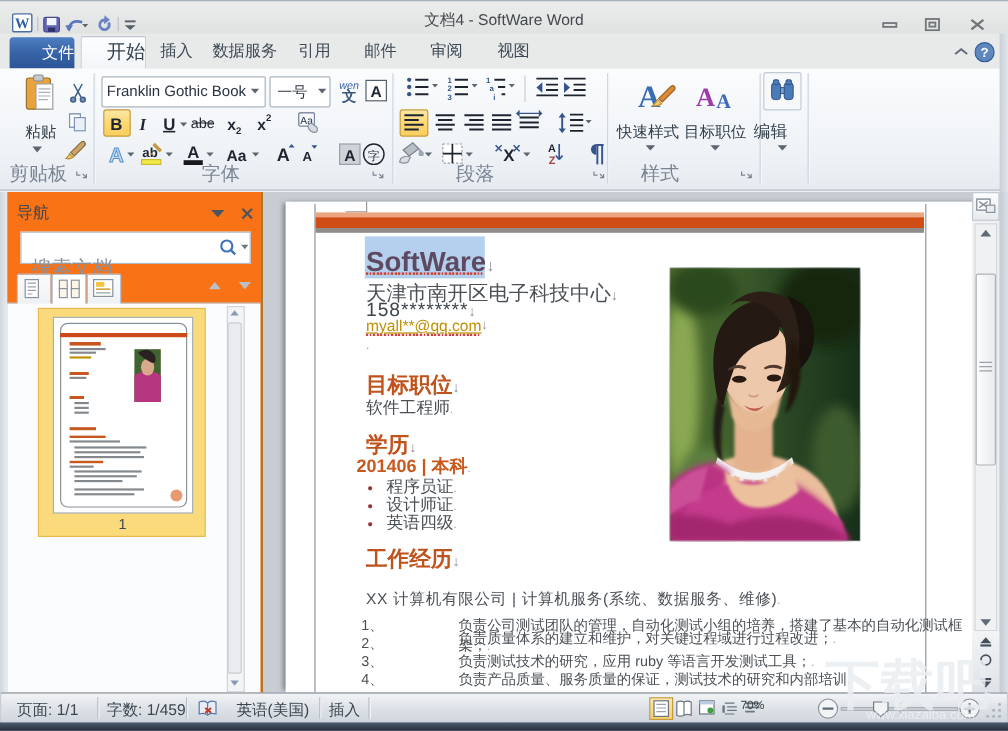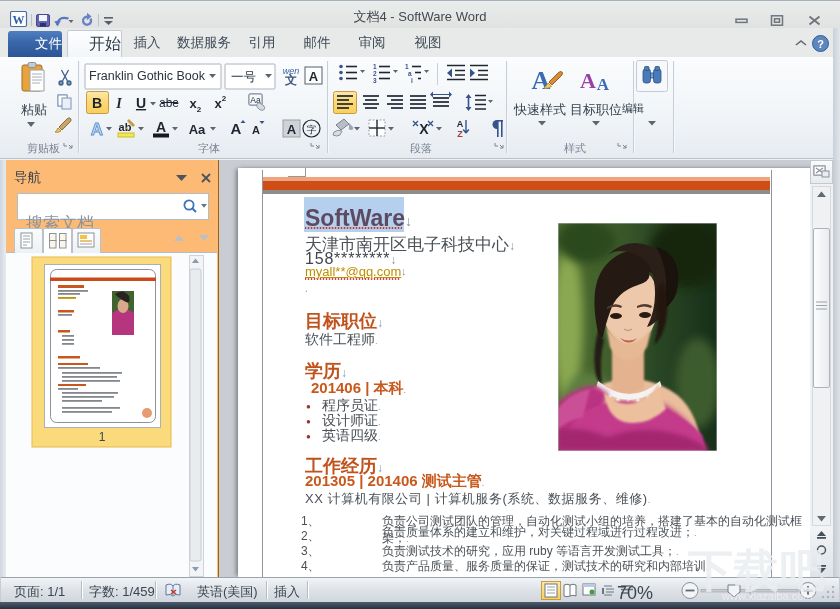--- a/index.html
+++ b/index.html
@@ -2,27 +2,27 @@
 <html><head><meta charset="utf-8"><style>
 html,body{margin:0;padding:0}
 body{width:840px;height:609px;overflow:hidden;font-family:"Liberation Sans",sans-serif}
 #win{position:relative;width:840px;height:609px;background:#c9cdd3;overflow:hidden}
 .ab{position:absolute}
 
 #titlebar{left:0;top:0;width:840px;height:28px;background:linear-gradient(#eaedec,#dfe2e1);border-top:1px solid #a8b2bb}
 #tabrow{left:0;top:28px;width:840px;height:29px;background:#e8eae9}
 #ribbon{left:0;top:57px;width:840px;height:101px;background:linear-gradient(#fafcfd 0%,#f2f5f8 55%,#e7ebf0 100%);border-bottom:1px solid #b8c0ca}
 #ribbon:after{content:"";position:absolute;left:0;bottom:-2px;width:840px;height:1px;background:#eef1f4}
-.glabel{position:absolute;bottom:2px;font-size:11px;color:#7a8493;text-align:right}
+.glabel{position:absolute;bottom:2px;font-size:16px;color:#7a8493;text-align:left}
 
 .tab{position:absolute;top:2px;height:27px;line-height:26px;text-align:center;font-size:13.5px;color:#3f4a56}
 #ftab{left:8px;top:3px;width:54px;height:26px;background:linear-gradient(#4f7ec2,#3866a8 45%,#2c5596);border-radius:3px 3px 0 0;color:#fff;line-height:25px;text-align:right;font-size:13.5px}
 #hometab{left:67px;top:2px;width:53px;height:27px;background:linear-gradient(#fdfeff,#f2f5f8);border:1px solid #c2cbd5;border-bottom:none;border-radius:2px 2px 0 0;line-height:25px;text-align:right;font-size:16px;color:#33404d}
 
-#navpane{left:6px;top:160px;width:212px;height:417px;background:#fdba74;border-right:3px solid #a16207}
+#navpane{left:6px;top:160px;width:212px;height:417px;background:#f97316;border-right:3px solid #a16207}
 #docbg{left:219px;top:160px;width:591px;height:417px;background:#c9cdd3}
 #page{left:238px;top:168px;width:586px;height:409px;background:#fff;box-shadow:-3px 0 4px -1px rgba(60,65,72,.55),3px 0 4px -1px rgba(60,65,72,.45)}
 #vscroll{left:810px;top:160px;width:23px;height:417px;background:#eff1f3}
 #rborder{left:833px;top:160px;width:7px;height:417px;background:linear-gradient(90deg,#c3cad2,#dbe1e7)}
 #lborder{left:0;top:160px;width:6px;height:417px;background:linear-gradient(90deg,#cfd6dd,#e8ecf0)}
 #statusbar{left:1px;top:577px;width:838px;height:25px;background:linear-gradient(#f2f4f6,#dfe3e8 45%,#cfd5dc);border-top:1px solid #98a3af}
 #bottomborder{left:0;top:602px;width:840px;height:7px;background:linear-gradient(#55657a,#2b395 260%);background:linear-gradient(#4d5d70,#26303d)}
 .sbsep{position:absolute;top:3px;width:1px;height:18px;background:#b4bcc5;border-right:1px solid #fff}
 .sbtext{position:absolute;font-size:13px;color:#3c4650;top:5px}
 </style></head><body>
@@ -374,21 +374,21 @@
 </svg>
 <div class="ab" style="left:14px;top:44px;width:40px;text-align:center;font-size:13px;color:#33404d">粘贴</div>
 <div class="ab" style="left:89px;top:12px;font-size:12.5px;color:#2a3340">Franklin Gothic Book</div>
 <div class="ab" style="left:231px;top:12px;font-size:12.5px;color:#2a3340">一号</div>
 <div class="glabel" style="left:8px;width:52px">剪贴板</div>
 <div class="glabel" style="left:168px;width:52px">字体</div>
 <div class="glabel" style="left:380px;width:52px">段落</div>
 <div class="glabel" style="left:534px;width:52px">样式</div>
 <div class="ab" style="left:510px;top:44px;width:60px;text-align:center;font-size:13px;color:#33404d">快速样式</div>
 <div class="ab" style="left:566px;top:44px;width:60px;text-align:center;font-size:13px;color:#33404d">目标职位</div>
-<div class="ab" style="left:596px;top:44px;width:48px;text-align:right;font-size:11px;color:#33404d">编辑</div>
+<div class="ab" style="left:628px;top:44px;width:48px;text-align:left;font-size:14px;color:#33404d">编辑</div>
 </div>
 </div>
 <div class="ab" style="left:833px;top:28px;width:7px;height:132px;background:linear-gradient(90deg,#c9d0d8,#e2e6ea)"></div>
 <div class="ab" id="navpane">
  <div class="ab" style="left:8px;top:9px;font-size:13.5px;color:#3c4650">导航</div>
  <svg class="ab" style="left:168px;top:12px" width="40" height="12" viewBox="0 0 40 12">
       <path d="M2 3 l11 0 -5.5 6 z" fill="#4a5560"></path>
       <path d="M28 2 l8 8 m0 -8 l-8 8" stroke="#4a5560" stroke-width="1.8"></path>
     </svg>
  <div class="ab" style="left:11px;top:33px;width:190px;height:25px;background:#fff;border:1px solid #b4bdc7">
@@ -495,29 +495,28 @@
  <div class="ab" style="left:67px;top:59px;width:97px;height:2px;background:repeating-linear-gradient(90deg,#cc3a2e 0 1.5px,rgba(204,58,46,0.25) 1.5px 3px)"></div>
  <div class="ab" style="left:67px;top:110px;width:95px;height:1.5px;background:repeating-linear-gradient(90deg,#cc4444 0 1.5px,rgba(204,68,68,0.2) 1.5px 3px)"></div>
  <div class="ab" style="left:67px;top:65px;font-size:17px;color:#4a5056">天津市南开区电子科技中心<span style="font-size:12px;color:#8a939e">↓</span></div>
  <div class="ab" style="left:67px;top:82px;font-size:16px;letter-spacing:0.8px;color:#3f454c">158********<span style="font-size:12px;color:#8a939e">↓</span></div>
  <div class="ab" style="left:67px;top:96px;font-size:13px;color:#bf9000;text-decoration:underline">myall**@qq.com</div>
     <div class="ab" style="left:163px;top:97px;font-size:11px;color:#8a939e">↓</div>
  <div class="ab" style="left:67px;top:115px;font-size:10px;color:#8a939e">.</div>
  <div class="ab" style="left:67px;top:141px;font-size:18px;font-weight:bold;color:#c0521c">目标职位<span style="font-weight:normal;font-size:12px;color:#8a939e">↓</span></div>
  <div class="ab" style="left:67px;top:163px;font-size:14px;color:#4a5056">软件工程师<span style="font-size:9px;color:#8a939e">.</span></div>
  <div class="ab" style="left:67px;top:191px;font-size:18px;font-weight:bold;color:#c0521c">学历<span style="font-weight:normal;font-size:12px;color:#8a939e">↓</span></div>
- <div class="ab" style="left:73px;top:211px;font-size:15px;font-weight:bold;color:#c8591d">201406 | 本科<span style="font-weight:normal;font-size:9px;color:#8a939e">.</span></div>
+ <div class="ab" style="left:59px;top:211px;font-size:15px;font-weight:bold;color:#c8591d">201406 | 本科<span style="font-weight:normal;font-size:9px;color:#8a939e">.</span></div>
  <div class="ab" style="left:68px;top:234px;font-size:8px;color:#943634">●</div>
     <div class="ab" style="left:84px;top:229px;font-size:14px;color:#4a5056">程序员证<span style="font-size:9px;color:#8a939e">.</span></div>
  <div class="ab" style="left:68px;top:249px;font-size:8px;color:#943634">●</div>
     <div class="ab" style="left:84px;top:244px;font-size:14px;color:#4a5056">设计师证<span style="font-size:9px;color:#8a939e">.</span></div>
  <div class="ab" style="left:68px;top:264px;font-size:8px;color:#943634">●</div>
     <div class="ab" style="left:84px;top:259px;font-size:14px;color:#4a5056">英语四级<span style="font-size:9px;color:#8a939e">.</span></div>
  <div class="ab" style="left:67px;top:286px;font-size:18px;font-weight:bold;color:#c0521c">工作经历<span style="font-weight:normal;font-size:12px;color:#8a939e">↓</span></div>
- <div class="ab" style="left:67px;top:304px;font-size:15px;font-weight:bold;color:#c8591d">201305 | 201406 测试主管<span style="font-weight:normal;font-size:9px;color:#8a939e">.</span></div>
  <div class="ab" style="left:67px;top:322px;font-size:13px;letter-spacing:0.55px;color:#4a5056">XX 计算机有限公司 | 计算机服务(系统、数据服务、维修)<span style="font-size:9px;color:#8a939e">.</span></div>
  <div class="ab" style="left:63px;top:345px;font-size:12px;color:#4a5056">1、</div>
     <div class="ab" style="left:144px;top:345px;font-size:12px;color:#4a5056">负责公司测试团队的管理，自动化测试小组的培养，搭建了基本的自动化测试框架；<span style="font-size:9px;color:#8a939e">.</span></div>
  <div class="ab" style="left:63px;top:360px;font-size:12px;color:#4a5056">2、</div>
     <div class="ab" style="left:144px;top:356px;font-size:12px;color:#4a5056">负责质量体系的建立和维护，对关键过程域进行过程改进；<span style="font-size:9px;color:#8a939e">.</span></div>
  <div class="ab" style="left:63px;top:375px;font-size:12px;color:#4a5056">3、</div>
     <div class="ab" style="left:144px;top:375px;font-size:12px;color:#4a5056">负责测试技术的研究，应用 ruby 等语言开发测试工具；<span style="font-size:9px;color:#8a939e">.</span></div>
  <div class="ab" style="left:63px;top:390px;font-size:12px;color:#4a5056">4、</div>
     <div class="ab" style="left:144px;top:390px;font-size:12px;color:#4a5056">负责产品质量、服务质量的保证，测试技术的研究和内部培训<span style="font-size:9px;color:#8a939e">.</span></div>
  <svg class="ab" style="left:320px;top:55px" width="159" height="228" viewBox="0 0 159 228">
@@ -670,21 +669,21 @@
         <path d="M0 4 l2 0 0 6 -2 0z" fill="#6b7680"></path>
       </g>
   <g transform="translate(80,3)">
         <g stroke="#6b7680" stroke-width="1.6">
           <line x1="0" y1="2" x2="12" y2="2"></line>
           <line x1="0" y1="5.5" x2="12" y2="5.5"></line>
           <line x1="0" y1="9" x2="8" y2="9"></line>
         </g>
       </g>
  </svg>
- <div class="sbtext" style="left:616px;font-size:18px">70%</div>
+ <div class="sbtext" style="left:616px;font-size:10px">70%</div>
  <svg class="ab" style="left:679px;top:3px" width="140" height="19" viewBox="0 0 140 19">
   <circle cx="10" cy="9.5" r="8" fill="#f2f4f6" stroke="#8a929c"></circle>
       <line x1="5.5" y1="9.5" x2="14.5" y2="9.5" stroke="#5f6a76" stroke-width="1.8"></line>
   <rect x="21" y="8.5" width="97" height="2.5" fill="#c6cbd1" stroke="#9aa1a8" stroke-width="0.6"></rect>
   <line x1="70" y1="5" x2="70" y2="14" stroke="#9aa1a8"></line>
   <path d="M48 4 l12 0 0 7 -6 5 -6 -5 z" fill="#f2f4f6" stroke="#707a85"></path>
   <circle cx="128" cy="9.5" r="8" fill="#f2f4f6" stroke="#8a929c"></circle>
       <g stroke="#5f6a76" stroke-width="1.8">
         <line x1="123.5" y1="9.5" x2="132.5" y2="9.5"></line>
         <line x1="128" y1="5" x2="128" y2="14"></line>

